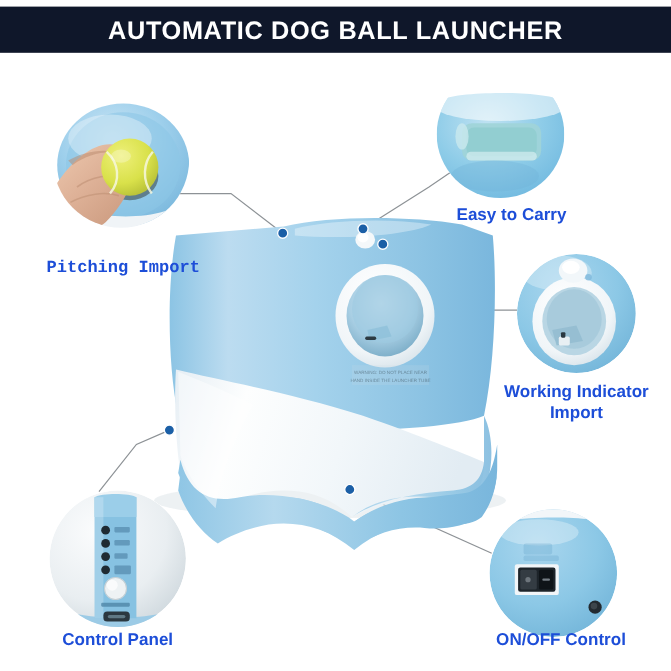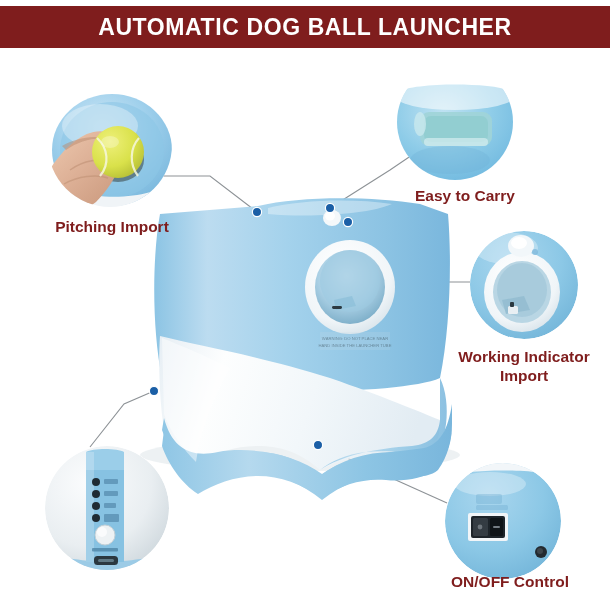--- a/index.html
+++ b/index.html
@@ -23,38 +23,38 @@
     background: #ffffff;
   }
 
   
   .banner {
     position: absolute;
     left: 0;
     top: 6px;
     width: 610px;
     height: 42px;
-    background: #7f1d1d;
+    background: #0f172a;
     display: flex;
     align-items: center;
     justify-content: center;
   }
   .banner-title {
     color: #ffffff;
     font-size: 23px;
     font-weight: bold;
     letter-spacing: 0.6px;
     font-family: "Liberation Sans", sans-serif;
     white-space: nowrap;
   }
 
   
   .callout-label {
     position: absolute;
-    color: #7f1d1d;
+    color: #1d4ed8;
     font-weight: bold;
     font-size: 15.5px;
     line-height: 19px;
     font-family: "Liberation Sans", sans-serif;
     white-space: pre-line;
     text-align: center;
   }
 
   
   svg.art {
@@ -379,23 +379,24 @@
 
     <g>
       <circle class="dot" cx="257" cy="212" r="4.6"></circle>
       <circle class="dot" cx="330" cy="208" r="4.6"></circle>
       <circle class="dot" cx="348" cy="222" r="4.6"></circle>
       <circle class="dot" cx="154" cy="391" r="4.6"></circle>
       <circle class="dot" cx="318" cy="445" r="4.6"></circle>
     </g>
   </svg>
 
-  <div class="callout-label" style="left:32px; top:217px; width:160px;">Pitching Import</div>
+  <div class="callout-label" style="left:32px; top:234px; width:160px;font-family:Liberation Mono, monospace;">Pitching Import</div>
 
   <div class="callout-label" style="left:390px; top:186px; width:150px;">Easy to Carry</div>
 
   <div class="callout-label" style="left:438px; top:347px; width:172px;">Working Indicator
 Import</div>
 
+  <div class="callout-label" style="left:22px; top:572px; width:170px;">Control Panel</div>
 
   <div class="callout-label" style="left:420px; top:572px; width:180px;">ON/OFF Control</div>
 
 </div>
 
 </body></html>

